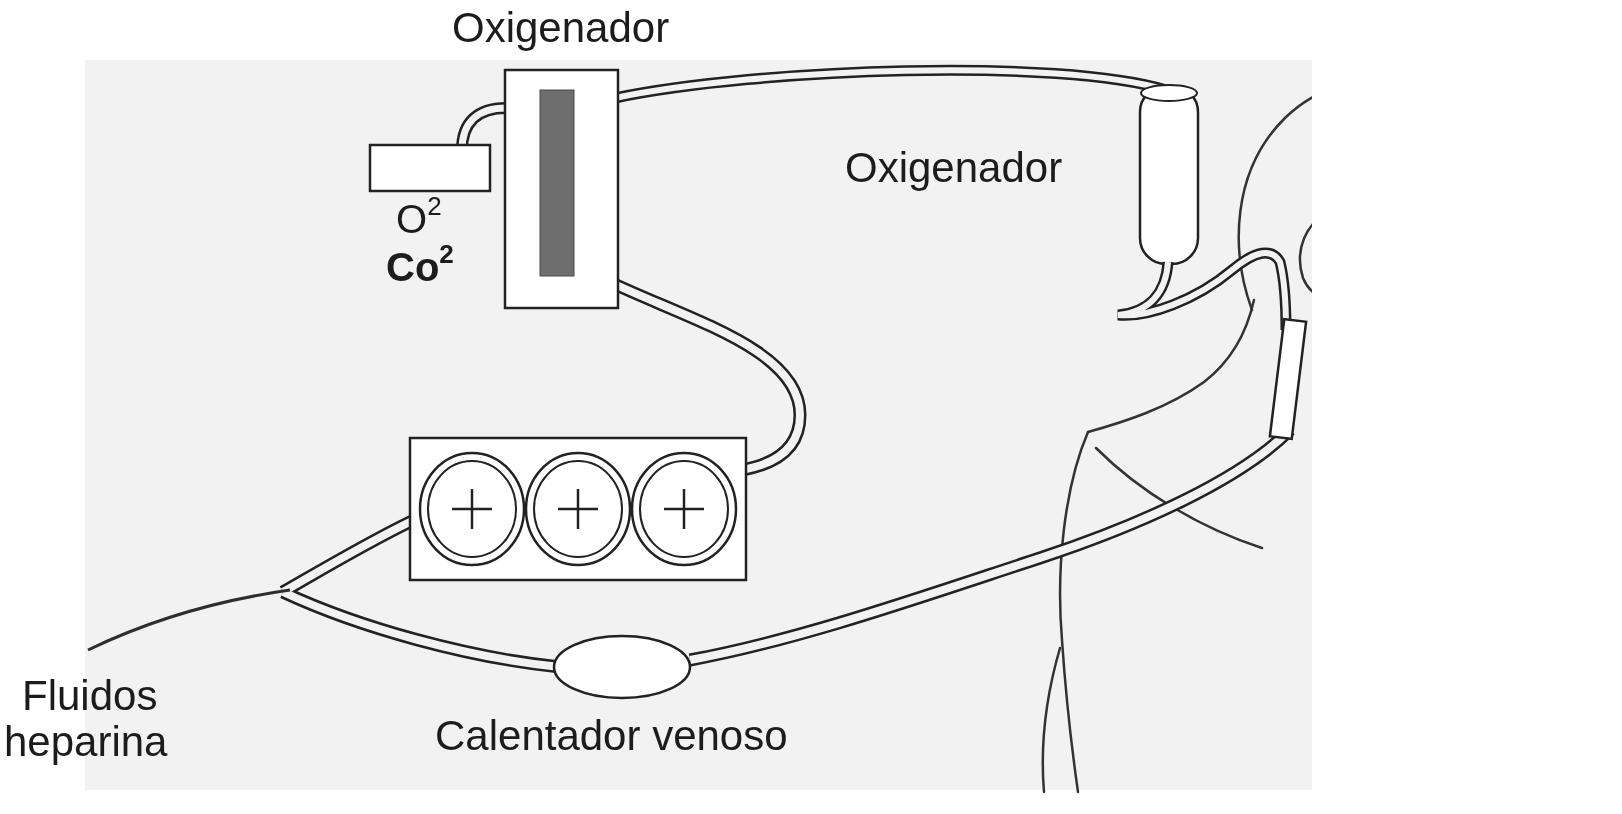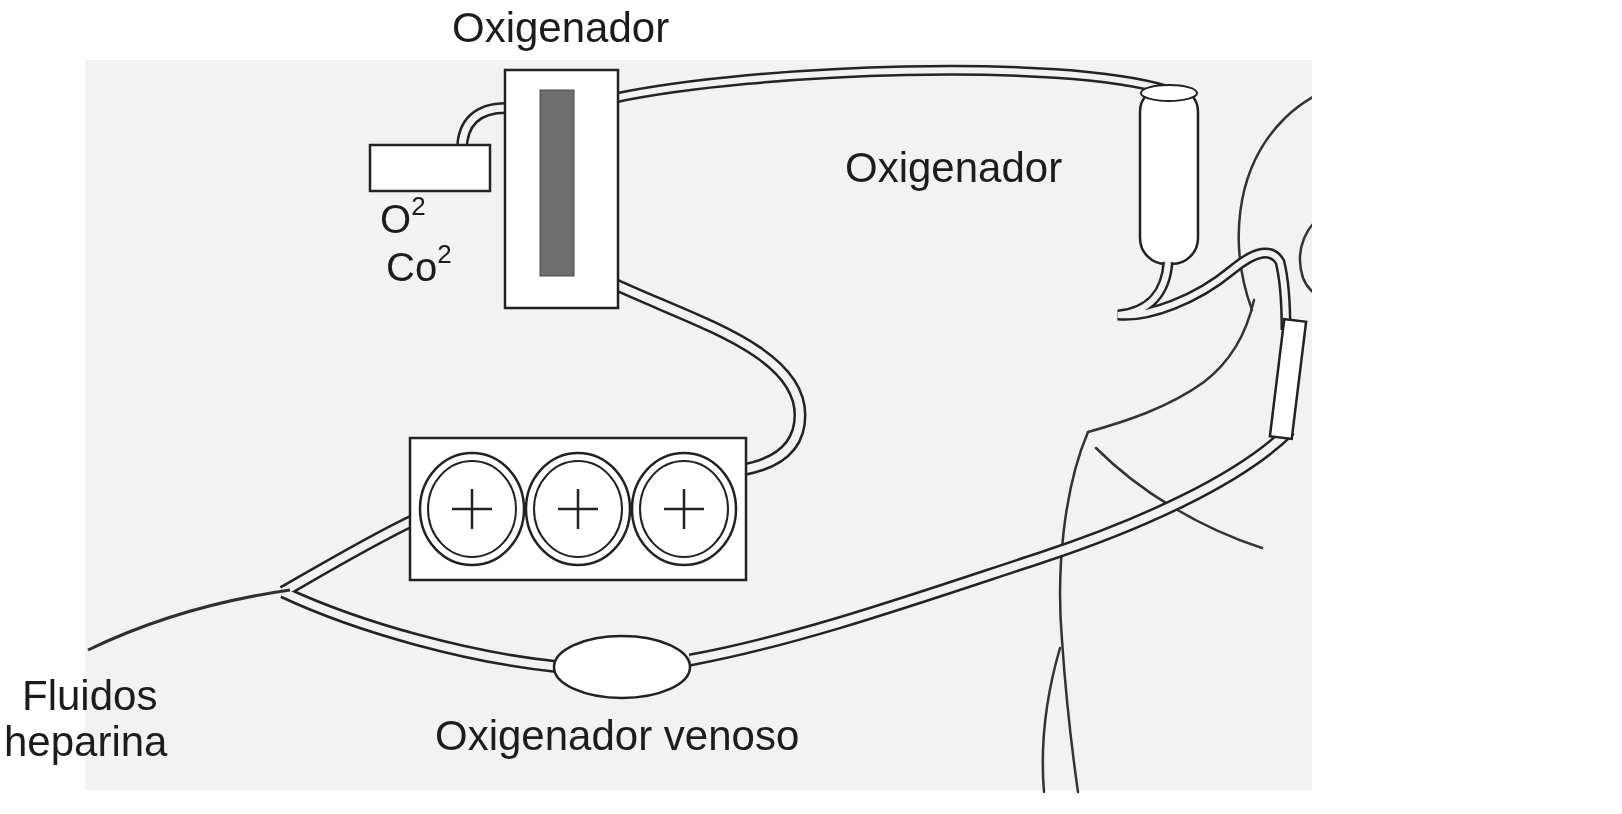--- a/index.html
+++ b/index.html
@@ -122,27 +122,27 @@
 
     <ellipse cx="622" cy="667" rx="68" ry="31" fill="#ffffff" stroke="#222" stroke-width="2.5"></ellipse>
 
     <rect x="1277" y="320" width="22" height="118" fill="#ffffff" stroke="#222" stroke-width="2.5" transform="rotate(7 1288 379)"></rect>
   </svg>
 
   <div class="lbl" style="left:452px; top:6px;">Oxigenador</div>
 
   <div class="lbl" style="left:845px; top:146px;">Oxigenador</div>
 
-  <div class="lbl gas" style="left:380px; top:198px;">
+  <div class="lbl gas" style="left:396px; top:198px;">
     <span>O</span><sup>2</sup>
   </div>
 
-  <div class="lbl gas" style="left:386px; top:246px;">
+  <div class="lbl gas" style="left:386px; top:246px;font-weight:bold;">
     <span>Co</span><sup>2</sup>
   </div>
 
 
   <div class="lbl" style="left:22px; top:674px;">Fluidos</div>
   <div class="lbl" style="left:4px; top:720px;">heparina</div>
 
-  <div class="lbl" style="left:435px; top:714px;">Oxigenador venoso</div>
+  <div class="lbl" style="left:435px; top:714px;">Calentador venoso</div>
 
 </div>
 
 </body></html>

